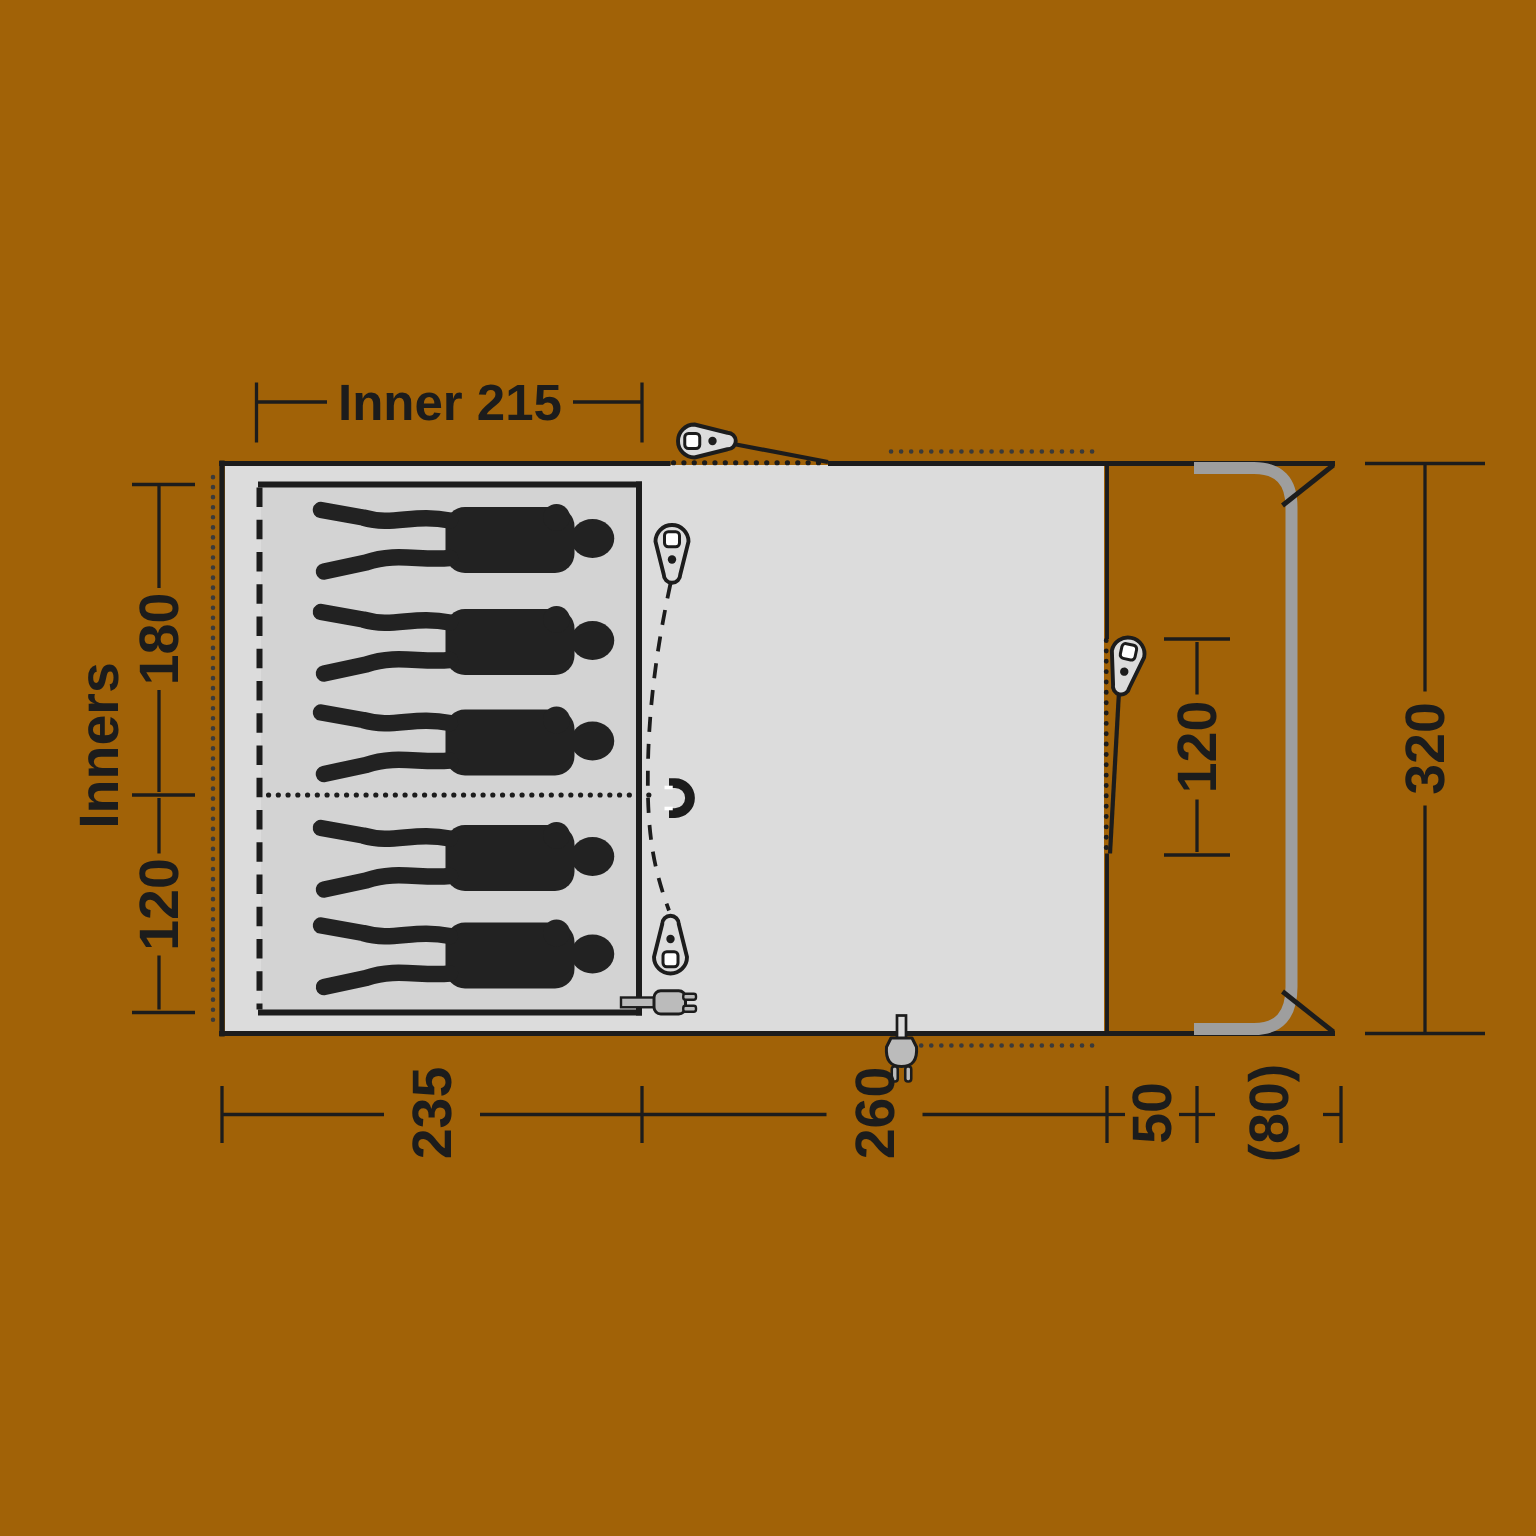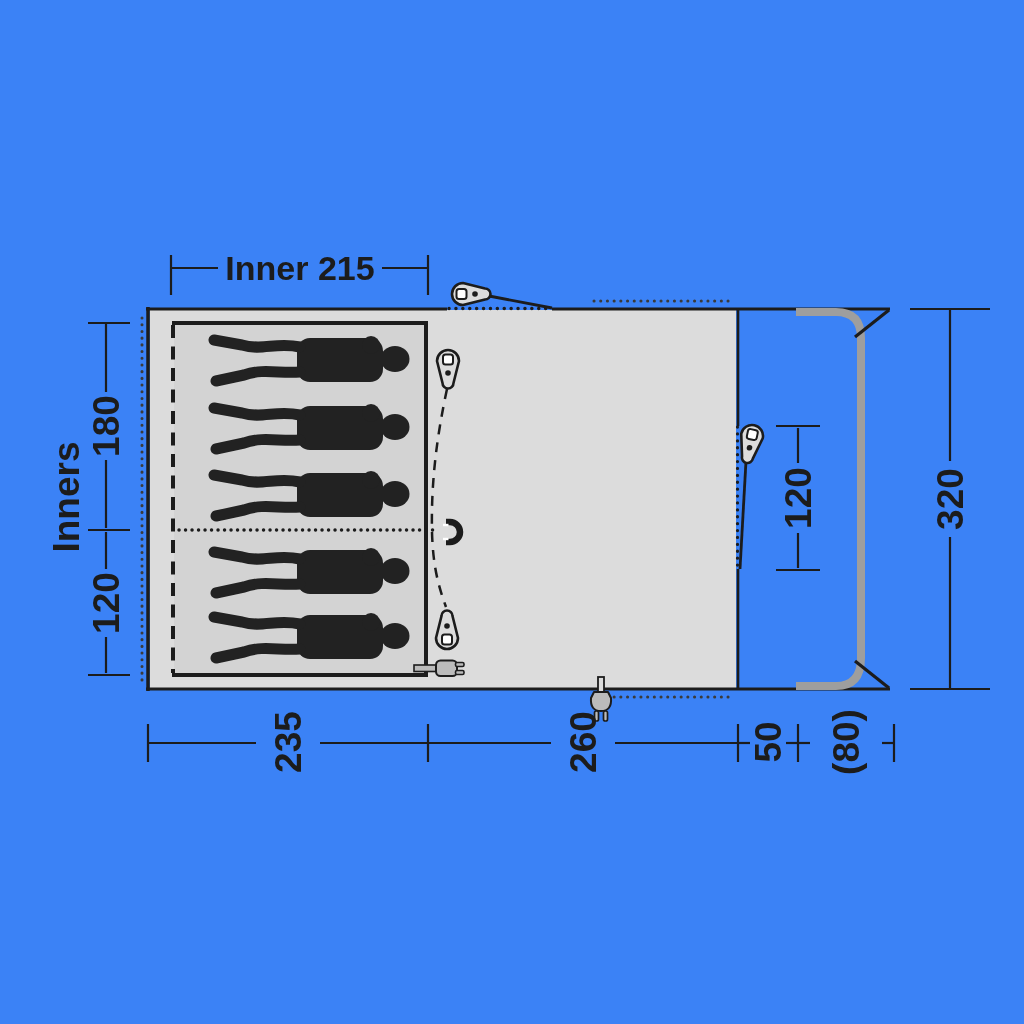--- a/index.html
+++ b/index.html
@@ -1,16 +1,16 @@
 <!DOCTYPE html>
 <html><head>
 <meta charset="utf-8">
 <style>
   html,body{margin:0;padding:0;background:#ffffff;}
-  .stage{width:1024px;height:1024px;background:#3b82f6;position:relative;overflow:hidden;}
+  .stage{width:1024px;height:1024px;background:#a16207;position:relative;overflow:hidden;}
   svg{display:block;}
   .dim-text{
     font-family:"Liberation Sans","DejaVu Sans",sans-serif;
     font-weight:bold;
     fill:#1c1c1c;
   }
   .sz-lg{font-size:37px;}
   .sz-md{font-size:34px;}
 </style>
 </head>

